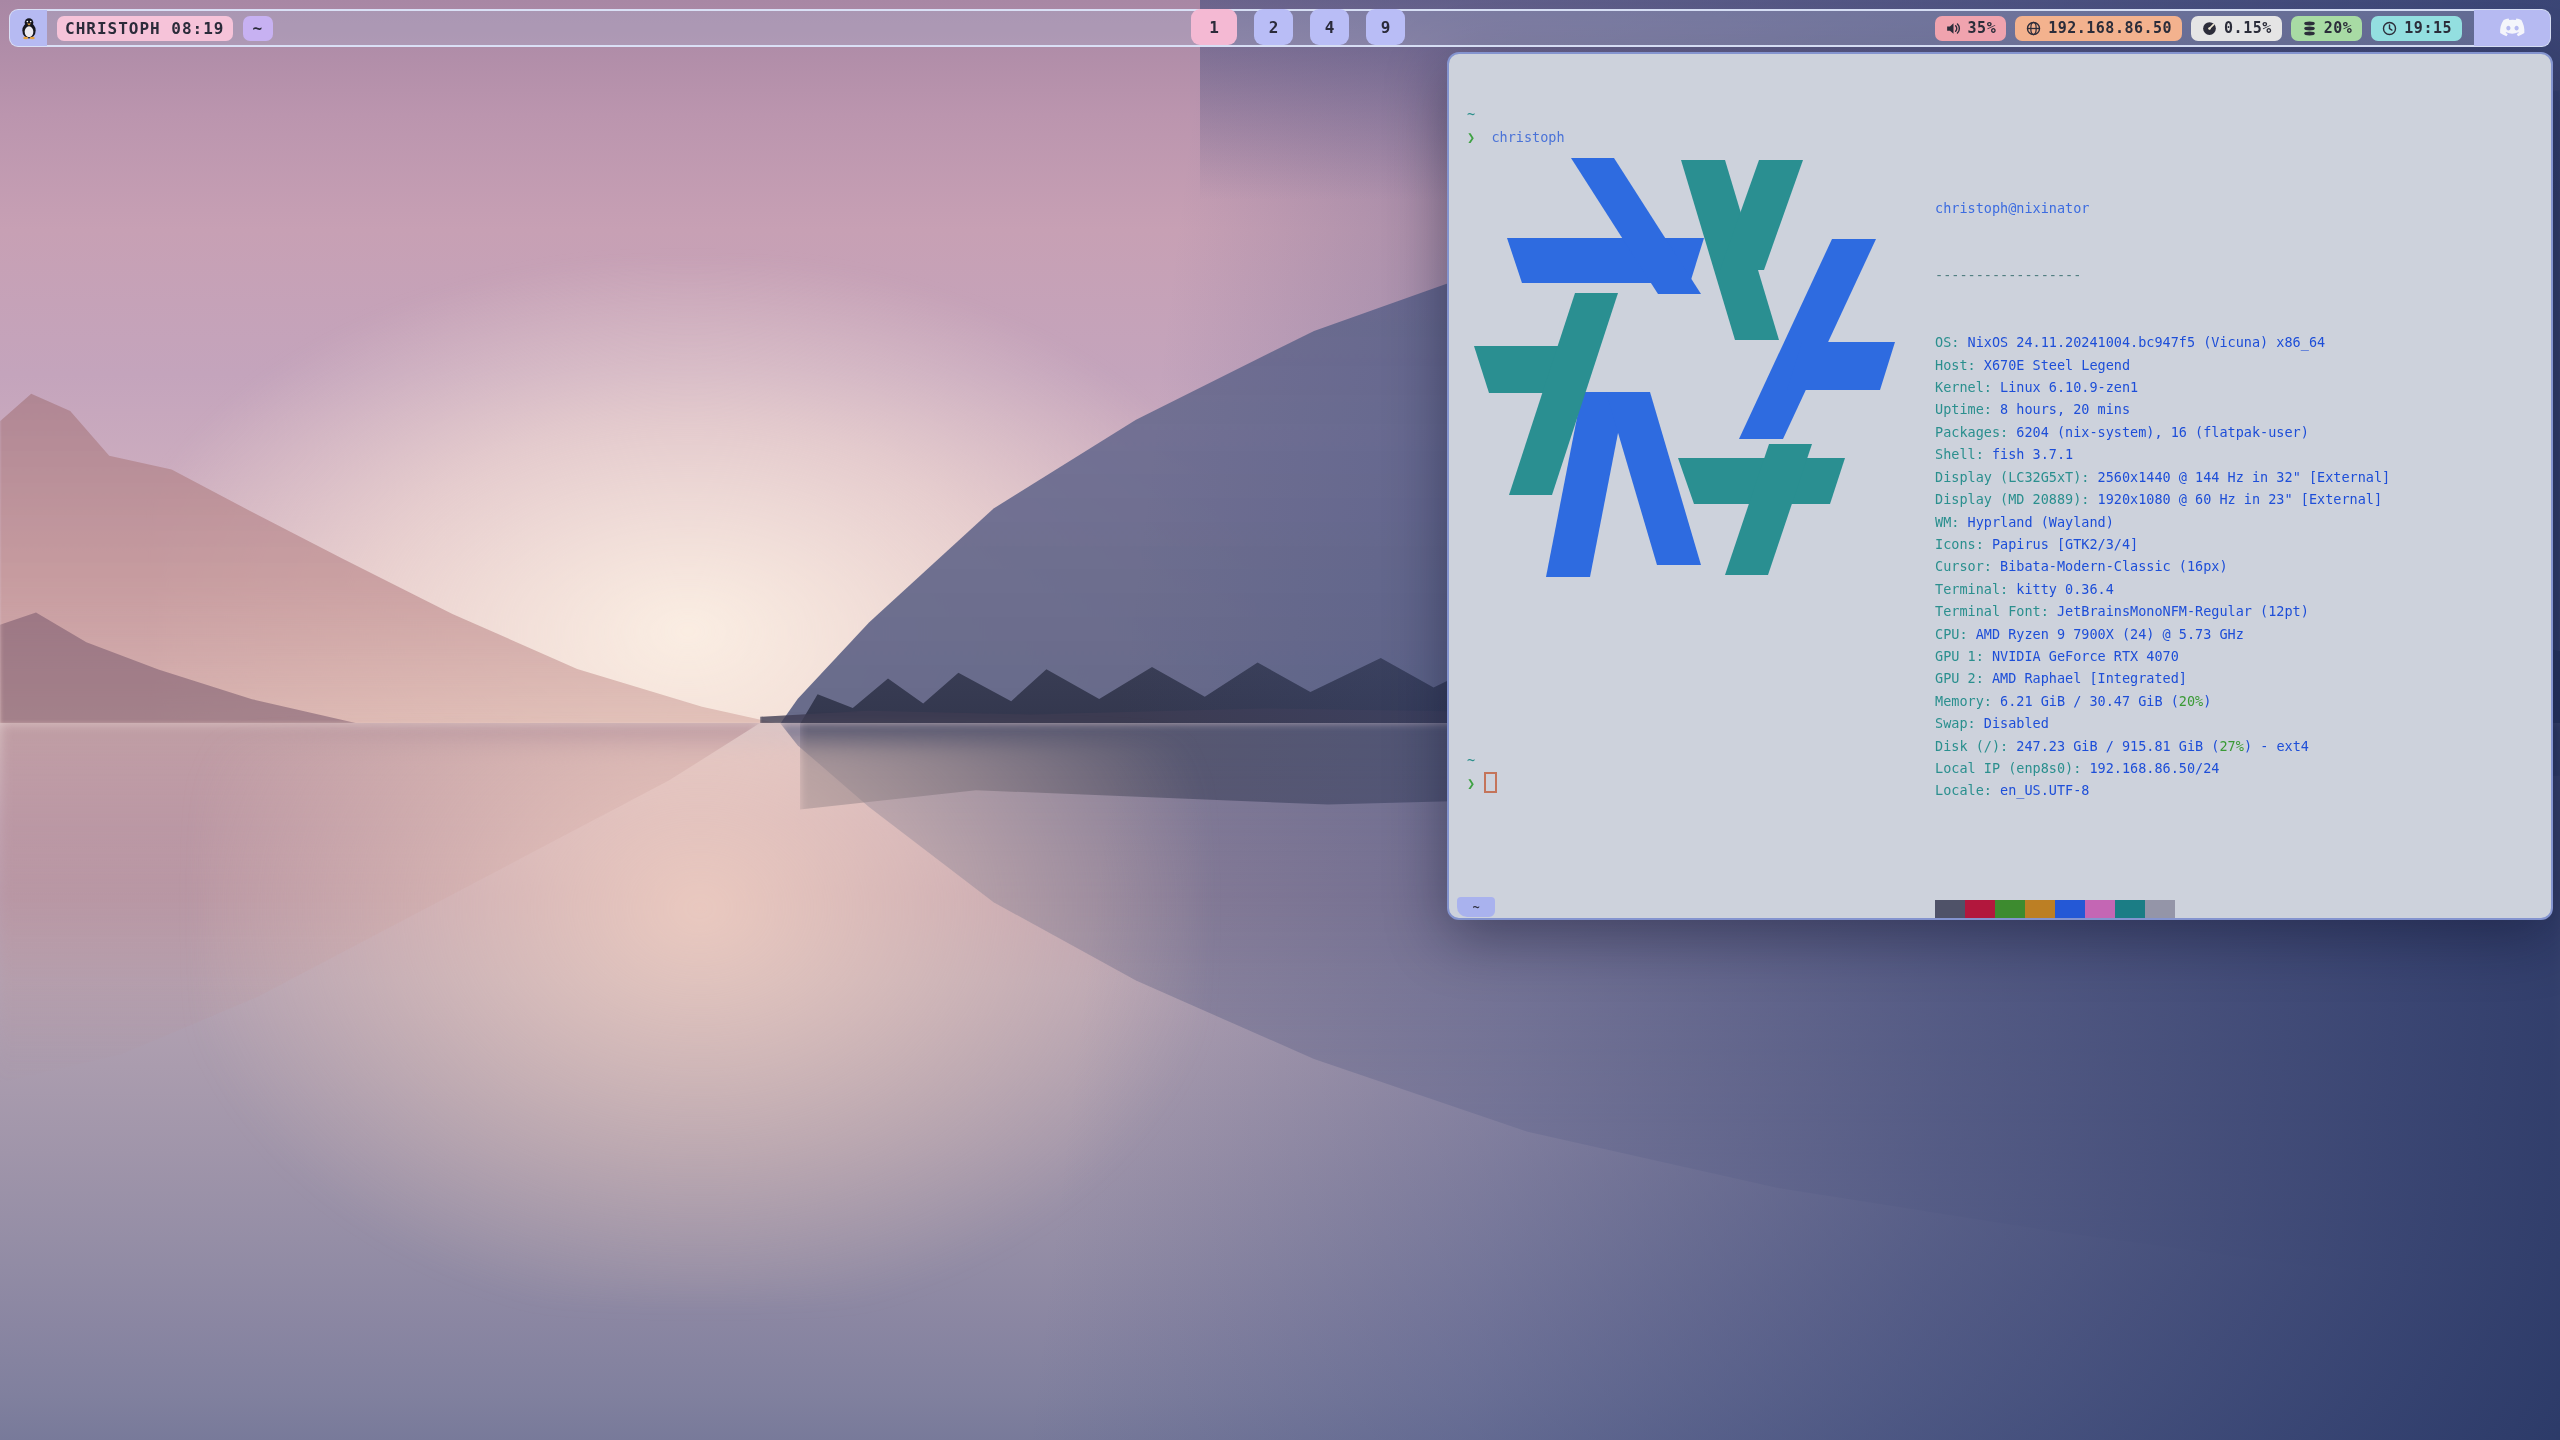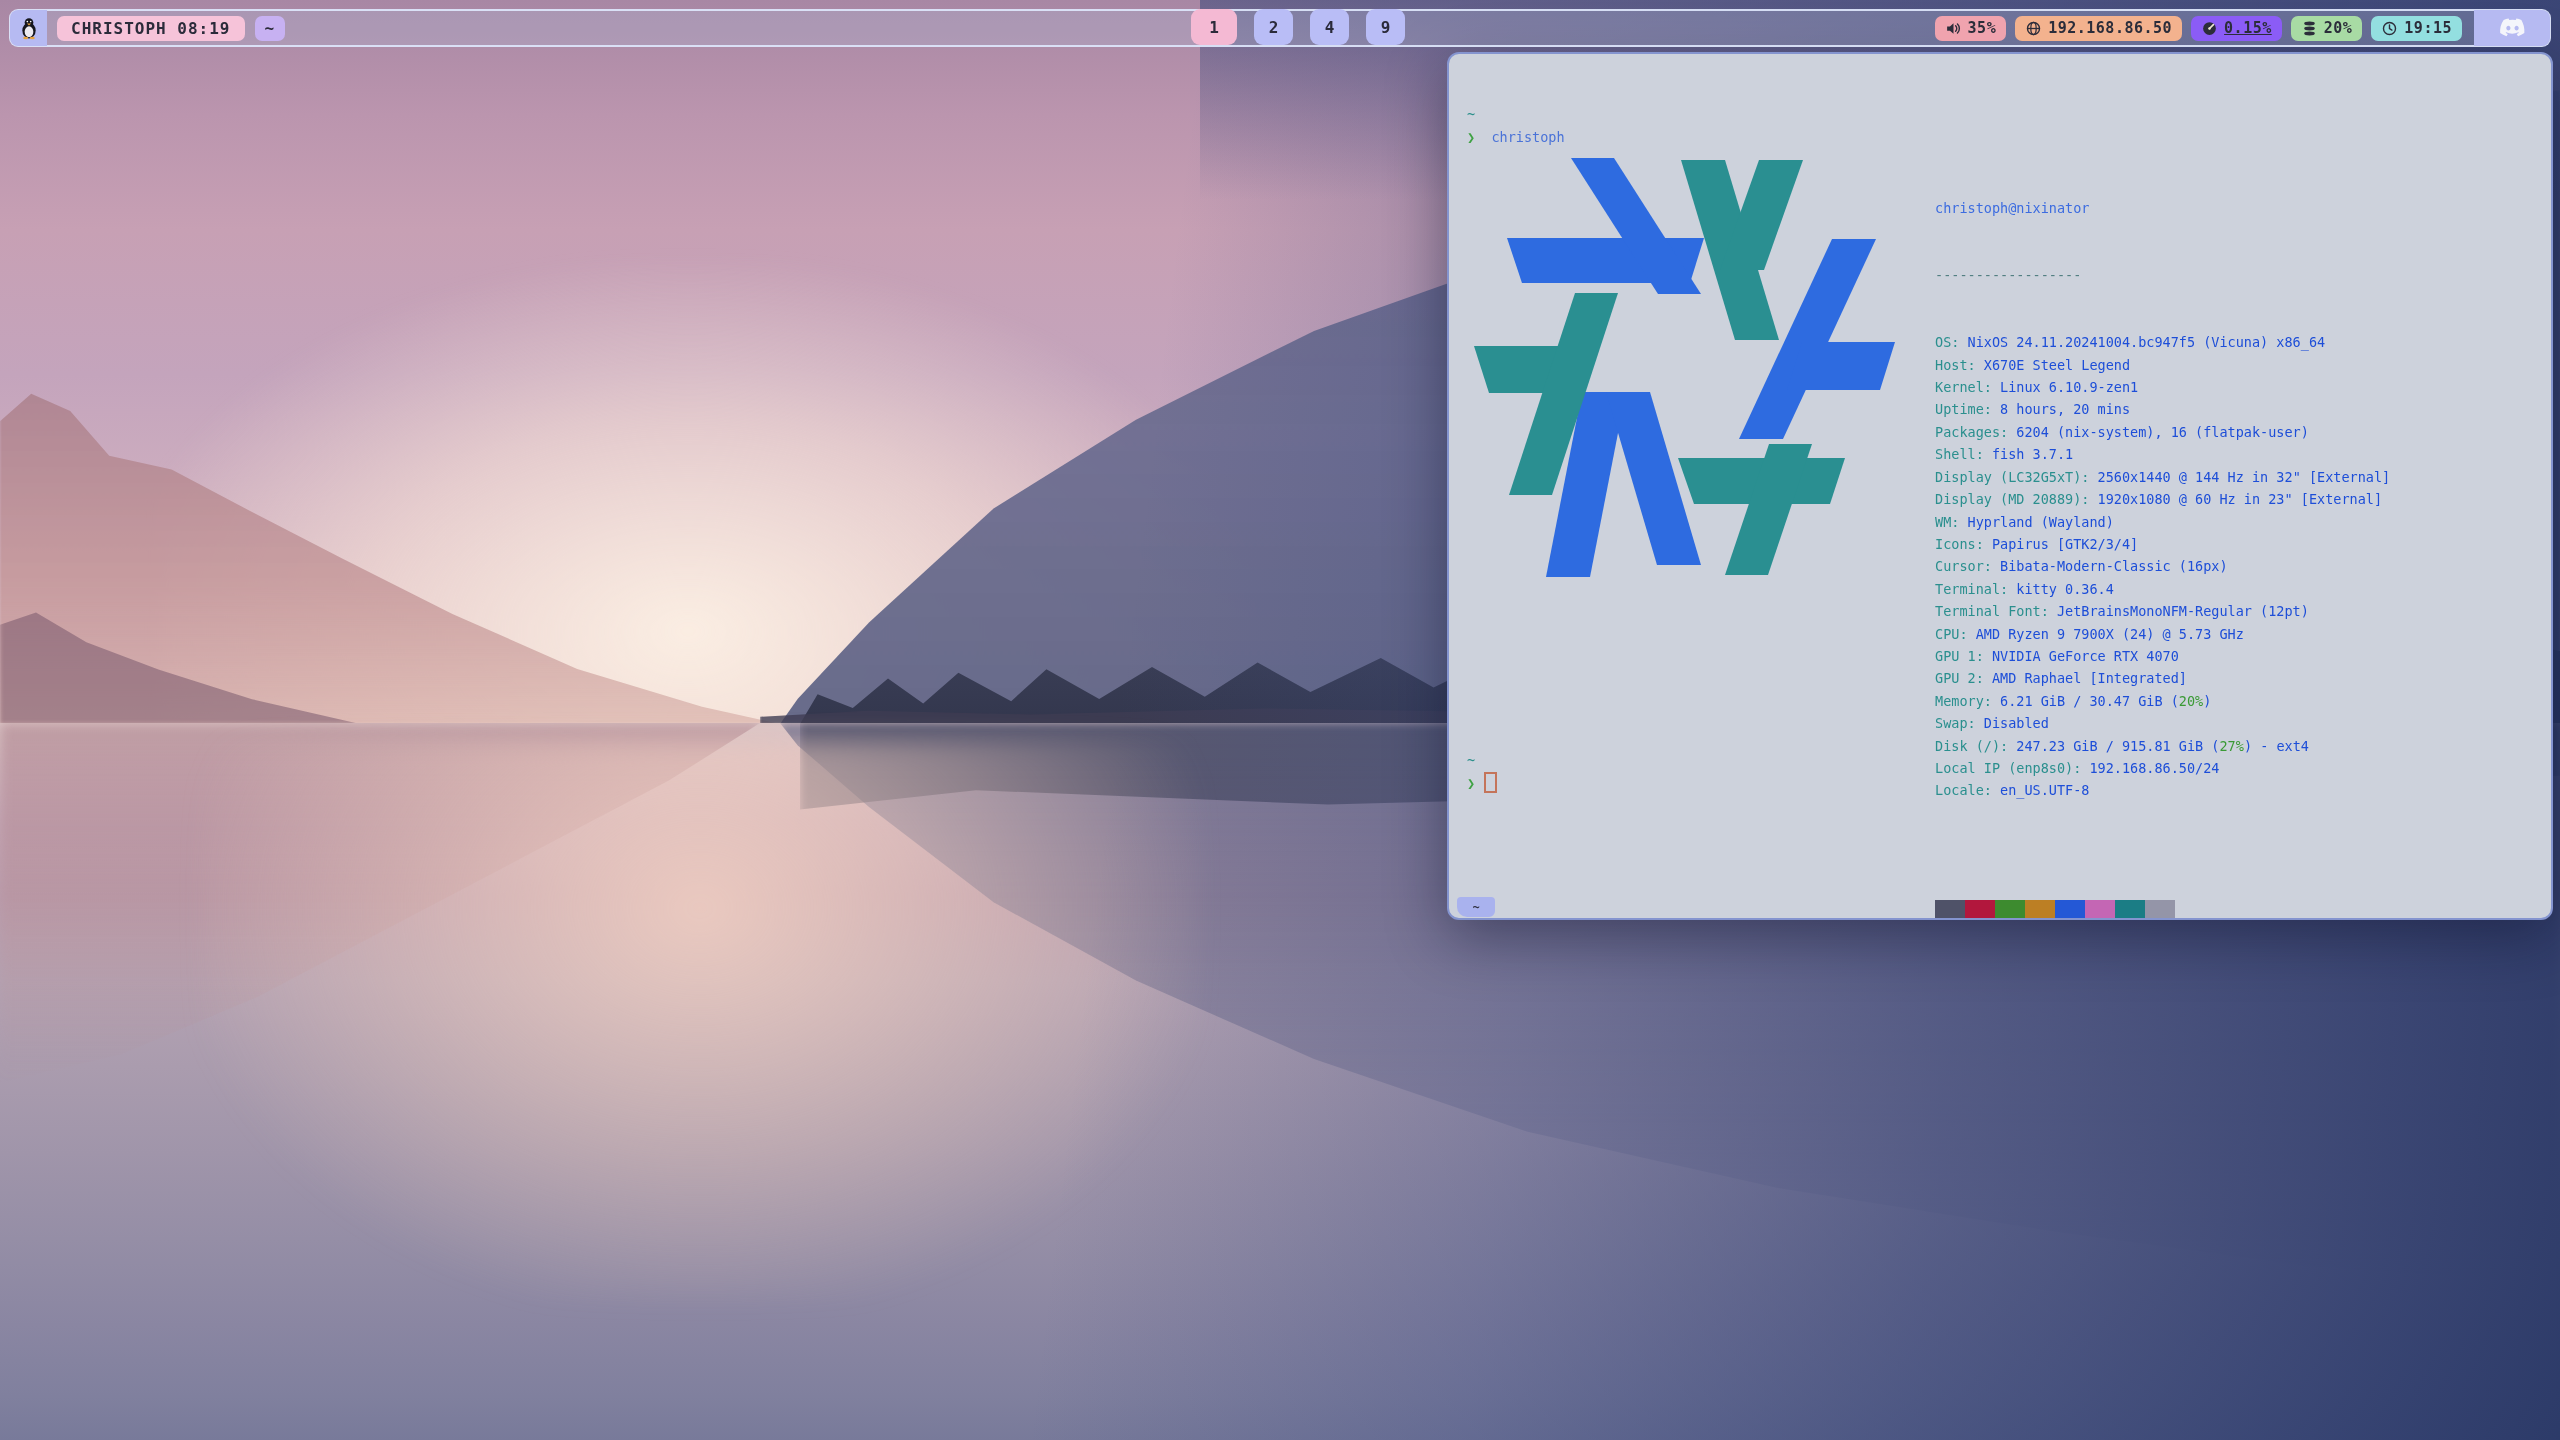--- a/index.html
+++ b/index.html
@@ -54,21 +54,21 @@
     background:linear-gradient(180deg,rgba(56,70,120,.55),rgba(56,70,120,0));}
 
   
   .topbar{position:absolute;left:0;top:0;width:2560px;height:54px;z-index:40;}
   .bar-frame{position:absolute;left:9px;right:9px;top:9px;height:34px;
     border:2px solid rgba(222,230,252,.92);border-radius:9px;
     background:rgba(172,178,206,.35);display:flex;align-items:stretch;}
   .launcher{width:37px;margin:-1px 0 -1px -1px;background:#b6baf2;border-radius:8px 0 0 8px;
     display:flex;align-items:center;justify-content:center;}
   .pill{align-self:center;height:25px;border-radius:7px;display:flex;align-items:center;
-    padding:0 14px;font-weight:bold;font-size:16px;color:#2b2b3a;letter-spacing:1px;}
+    padding:0 8px;font-weight:bold;font-size:16px;color:#2b2b3a;letter-spacing:1px;}
   .pill-user{background:#f6c3d9;margin-left:10px;}
   .pill-dir{background:#c7b1f2;margin-left:10px;padding:0 10px;}
   .bar-ws{position:absolute;left:1180px;top:-2px;height:36px;display:flex;gap:17px;}
   .ws{min-width:31px;height:36px;border-radius:9px;display:flex;align-items:center;justify-content:center;
     font-weight:bold;font-size:16px;color:#2b2b3a;padding:0 4px;}
   .ws.active{min-width:38px;}
   .bar-right{position:absolute;right:0px;top:0;height:34px;display:flex;align-items:center;}
   .module{height:25px;border-radius:7px;display:flex;align-items:center;gap:6px;
     padding:0 10px;margin-left:9px;font-weight:bold;font-size:15px;color:#2b2d3a;letter-spacing:.5px;}
   .micon{display:flex;align-items:center;}
@@ -160,21 +160,21 @@
             <div class="module" style="background: rgb(243, 178, 142);">
               <span class="micon">
                 <svg viewBox="0 0 24 24" width="17" height="17">
                   <circle cx="12" cy="12" r="8.5" fill="none" stroke="#2c2d3a" stroke-width="2"></circle>
                   <ellipse cx="12" cy="12" rx="3.8" ry="8.5" fill="none" stroke="#2c2d3a" stroke-width="1.8"></ellipse>
                   <path d="M3.5 12h17" stroke="#2c2d3a" stroke-width="1.8"></path>
                 </svg>
               </span>
               <span>192.168.86.50</span>
             </div>
-            <div class="module" style="background: #8b5cf6; text-decoration: underline;">
+            <div class="module" style="background: #e5e5e5;">
               <span class="micon">
                 <svg viewBox="0 0 24 24" width="17" height="17">
                   <circle cx="12" cy="12" r="9" fill="#2c2d3a"></circle>
                   <path d="M12 12l5.5-5.5" stroke="#efe8d2" stroke-width="2.4" stroke-linecap="round"></path>
                   <circle cx="12" cy="12" r="1.8" fill="#efe8d2"></circle>
                 </svg>
               </span>
               <span>0.15%</span>
             </div>
             <div class="module" style="background: rgb(168, 219, 164);">

